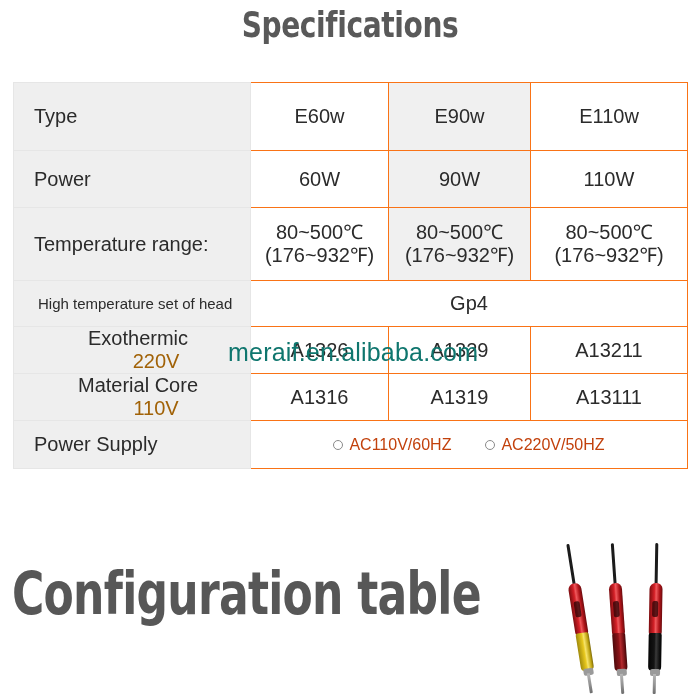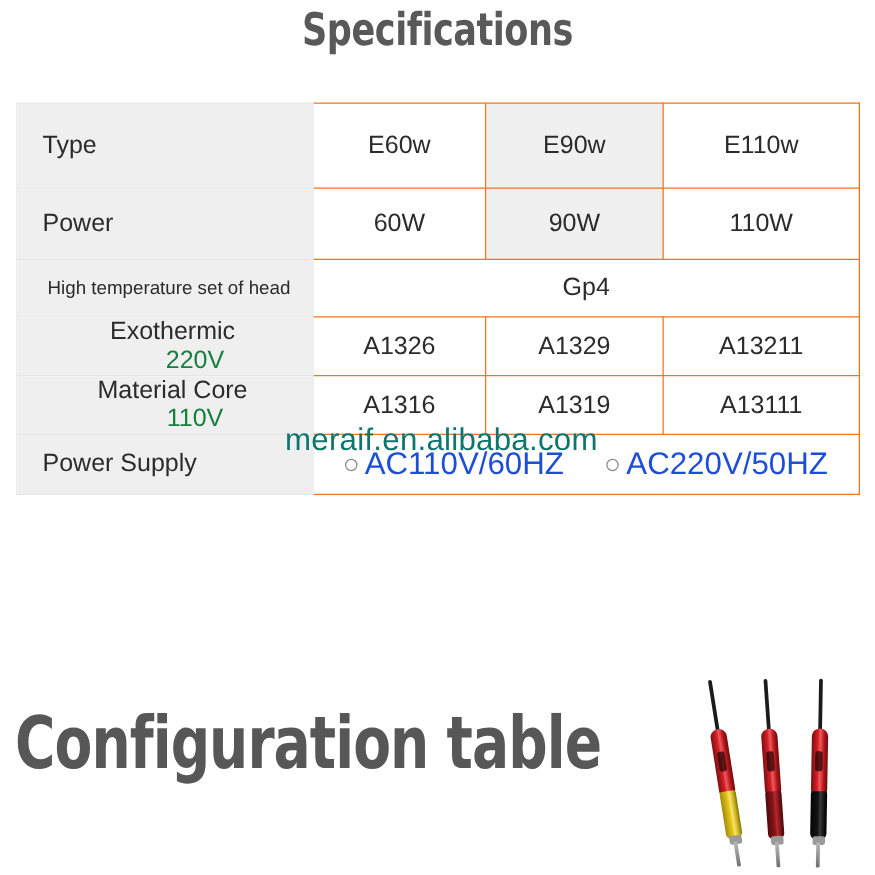--- a/index.html
+++ b/index.html
@@ -69,21 +69,21 @@
   }
   .label-stack-inner {
     display: flex;
     align-items: center;
     justify-content: space-between;
     padding-right: 8px;
     flex-direction: column;
   }
   .label-stack-inner .volt {
     font-size: 20px;
-    color: #15803d;
+    color: #a16207;
     margin-left: 36px;
   }
   
   .hl {
     background: #f0f0f0 !important;
   }
   .val-two-line {
     line-height: 1.16;
     font-size: 19px;
   }
@@ -100,22 +100,22 @@
   .r-exo1    { height: 45px; }
   .r-exo2    { height: 45px; }
   .r-supply  { height: 48px; }
 
   
   .supply-opts {
     display: flex;
     align-items: center;
     justify-content: center;
     gap: 34px;
-    font-size: 25px;
-    color: #1d4ed8;
+    font-size: 16px;
+    color: #c2410c;
   }
   .opt {
     display: inline-flex;
     align-items: center;
     gap: 6px;
     white-space: nowrap;
   }
   .radio-dot {
     display: inline-block;
     width: 8px;
@@ -248,20 +248,35 @@
       <td>E110w</td>
     </tr>
 
     <tr class="r-power">
       <td class="label-cell">Power</td>
       <td>60W</td>
       <td class="hl">90W</td>
       <td>110W</td>
     </tr>
 
+    <tr class="r-temp">
+      <td class="label-cell">Temperature range:</td>
+      <td class="val-two-line">
+        <span>80~500℃</span>
+        <span class="l2">(176~932℉)</span>
+      </td>
+      <td class="val-two-line hl">
+        <span>80~500℃</span>
+        <span class="l2">(176~932℉)</span>
+      </td>
+      <td class="val-two-line">
+        <span>80~500℃</span>
+        <span class="l2">(176~932℉)</span>
+      </td>
+    </tr>
 
     <tr class="r-head">
       <td class="label-cell small">High temperature set of head</td>
       <td colspan="3">Gp4</td>
     </tr>
 
 
     <tr class="r-exo1">
       <td class="label-cell stacked">
         <div class="label-stack-inner">

